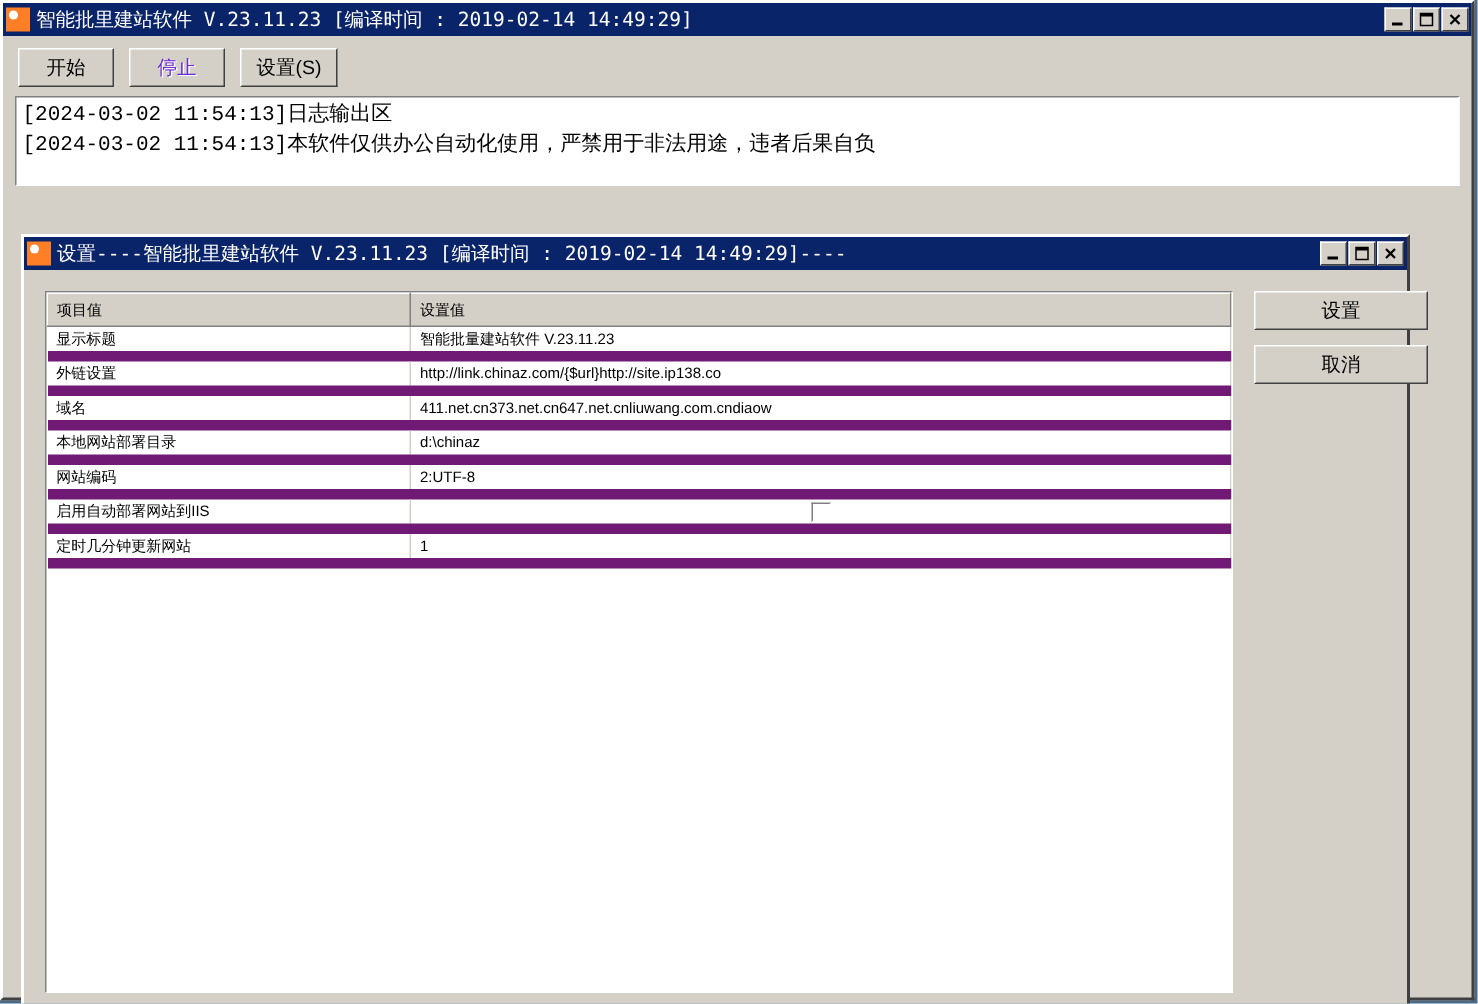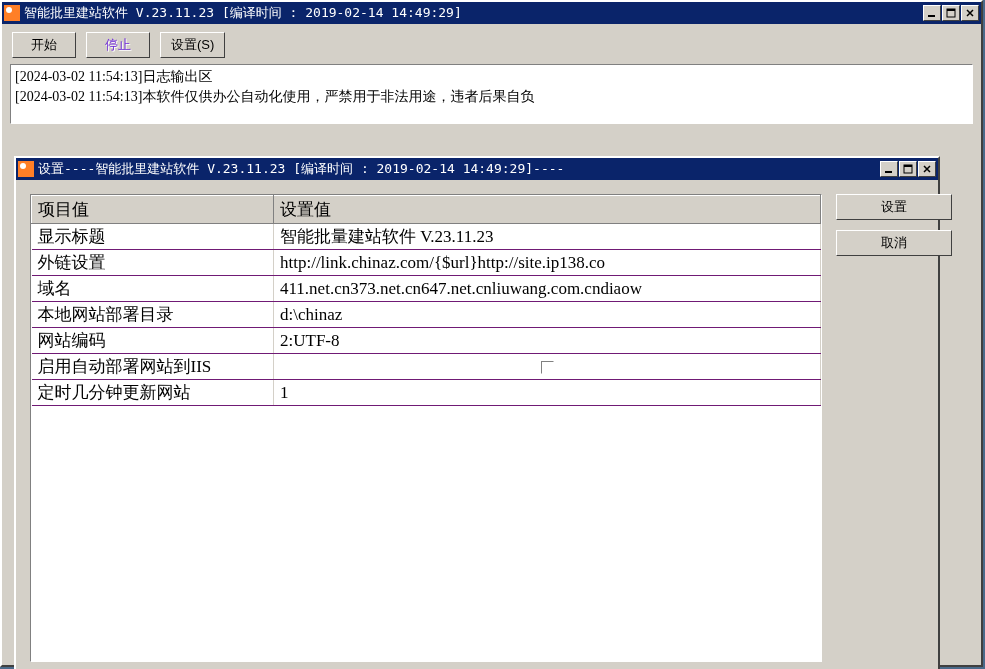--- a/index.html
+++ b/index.html
@@ -105,21 +105,21 @@
 .btn.disabled {
   color: #6d28d9;
   text-shadow: 1px 1px 0 #fff;
 }
 .log-area {
   margin: 0 8px 6px 8px;
   background: #fff;
   border: 1px solid;
   border-color: #808080 #fff #fff #808080;
   padding: 2px 4px;
-  font-family: Liberation Serif, serif;
+  font-family: Liberation Mono, monospace;
   font-size: 14px;
   line-height: 20px;
   height: 60px;
   overflow: hidden;
   white-space: nowrap;
 }
 .settings-body {
   flex: 1;
   padding: 14px 10px 10px 14px;
   display: flex;
@@ -128,37 +128,37 @@
 .table-wrap {
   flex: 1;
   background: #fff;
   border: 1px solid;
   border-color: #808080 #fff #fff #808080;
   overflow: hidden;
 }
 table {
   border-collapse: collapse;
   width: 100%;
-  font-size: 17px;
-  font-family: Liberation Serif, serif;
+  font-size: 10px;
+  font-family: Liberation Sans, sans-serif;
 }
 th {
   background: #d4d0c8;
   text-align: left;
   font-weight: normal;
   padding: 2px 6px;
   border: 1px solid;
   border-color: #fff #808080 #808080 #fff;
   height: 22px;
 }
 th:first-child { width: 242px; }
 td {
   padding: 1px 6px;
   border-right: 1px solid #d4d0c8;
-  border-bottom: 1px solid #701a75;
+  border-bottom: 7px solid #701a75;
   height: 20px;
   white-space: nowrap;
   overflow: hidden;
 }
 td:first-child { width: 242px; }
 .cb-cell { text-align: center; }
 .cb {
   width: 13px; height: 13px;
   border: 1px solid;
   border-color: #808080 #fff #fff #808080;

